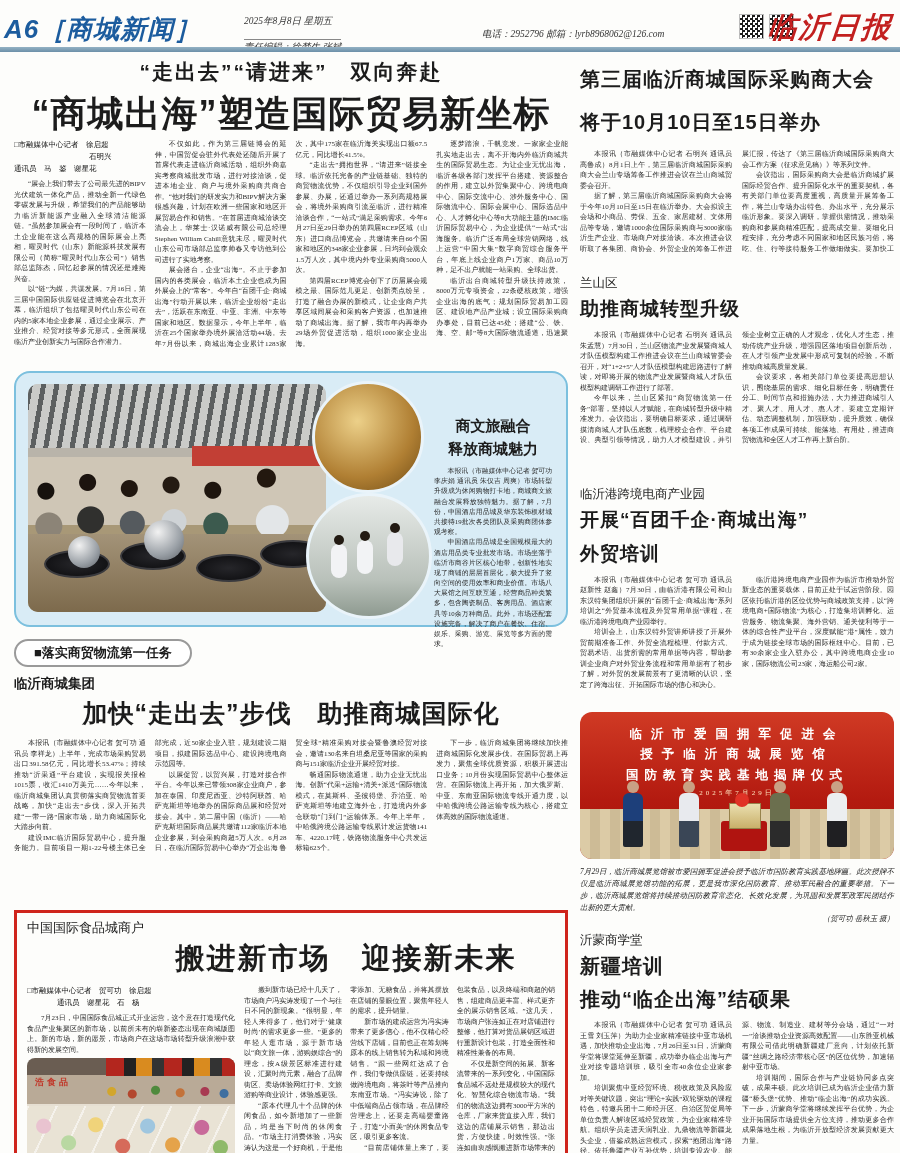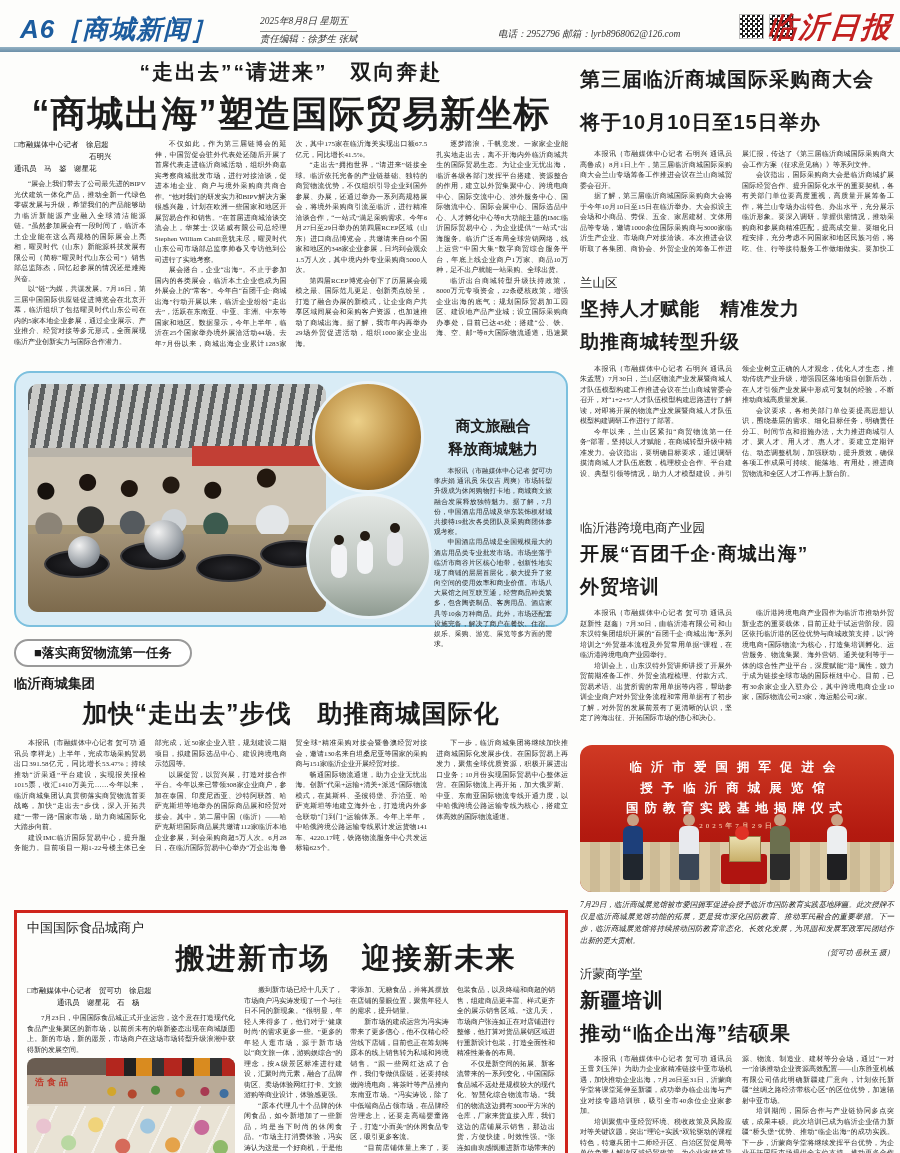--- a/index.html
+++ b/index.html
@@ -2,27 +2,27 @@
 <html><head>
 <meta charset="utf-8">
 <style>
   html,body{margin:0;padding:0;}
   body{
     width:900px;height:1153px;position:relative;overflow:hidden;
     background:#fdfdfb;color:#1c1c1c;
     font-family:"Liberation Serif","DejaVu Serif",serif;
   }
   
-  .hdr{position:absolute;left:20px;top:6px;right:8px;height:40px;}
+  .hdr{position:absolute;left:4px;top:6px;right:8px;height:40px;}
   .page-no{
     position:absolute;left:0;top:6px;font-family:"Liberation Sans",sans-serif;
     font-weight:900;font-style:italic;font-size:26px;color:#1c5c9e;letter-spacing:1px;
   }
   .hdr-meta{position:absolute;left:240px;top:8px;font-style:italic;font-size:9.5px;color:#333;line-height:1.5;}
-  .hdr-meta .l1{border-bottom:1px solid #888;padding-bottom:3px;}
+  .hdr-meta .l1{border-bottom:1px solid #888;padding-bottom:11px;}
   .hdr-contact{position:absolute;left:478px;top:22px;font-style:italic;font-size:9.5px;color:#333;}
   .qr{position:absolute;top:8px;width:23px;height:23px;border:1px solid #bbb;
       background-image:repeating-conic-gradient(#1b1b1b 0% 25%, #fff 0% 50%);background-size:5px 5px;}
   .masthead{
     position:absolute;right:0;top:2px;font-family:"DejaVu Serif",serif;font-weight:bold;font-style:italic;
     font-size:29px;color:#c2201f;transform:skewX(-5deg);letter-spacing:2px;
   }
   .hdr-rule{position:absolute;left:0;top:47px;width:900px;height:5px;
     background:linear-gradient(#93b1c4,#6c90a8);}
   
@@ -267,21 +267,20 @@
 
   <div class="r-headline">第三届临沂商城国际采购商大会</div>
   <div class="r-headline">将于10月10日至15日举办</div>
   <div class="r-body b1 tiny cols">
       <p>本报讯（市融媒体中心记者 石明兴 通讯员 高鲁成）8月1日上午，第三届临沂商城国际采购商大会兰山专场筹备工作推进会议在兰山商城贸委会召开。</p>
       <p>据了解，第三届临沂商城国际采购商大会将于今年10月10日至15日在临沂举办。大会拟设主会场和小商品、劳保、五金、家居建材、文体用品等专场，邀请1000余位国际采购商与3000家临沂生产企业、市场商户对接洽谈。本次推进会议听取了各集团、商协会、外贸企业的筹备工作进展汇报，传达了《第三届临沂商城国际采购商大会工作方案（征求意见稿）》等系列文件。</p>
       <p>会议指出，国际采购商大会是临沂商城扩展国际经贸合作、提升国际化水平的重要契机，各有关部门单位要高度重视，高质量开展筹备工作，将兰山专场办出特色、办出水平，充分展示临沂形象。要深入调研，掌握供需情况，推动采购商和参展商精准匹配，提高成交量。要细化日程安排，充分考虑不同国家和地区民族习俗，将吃、住、行等接待服务工作做细做实。要加快工作进度，加强沟通协调，主要负责人靠前指挥，完善各个环节流程，合力确保大会圆满举办。</p>
     </div>
 
   <div class="r-kicker">兰山区</div>
-  <div class="r-headline2">坚持人才赋能　精准发力</div>
   <div class="r-headline2">助推商城转型升级</div>
   <div class="r-body b2 tiny cols">
       <p>本报讯（市融媒体中心记者 石明兴 通讯员 朱孟慧）7月30日，兰山区物流产业发展暨商城人才队伍模型构建工作推进会议在兰山商城管委会召开，对“1+2+5”人才队伍模型构建思路进行了解读，对即将开展的物流产业发展暨商城人才队伍模型构建调研工作进行了部署。</p>
       <p>今年以来，兰山区紧扣“商贸物流第一任务”部署，坚持以人才赋能，在商城转型升级中精准发力。会议指出，要明确目标要求，通过调研摸清商城人才队伍底数，梳理校企合作、平台建设、典型引领等情况，助力人才模型建设，并引领企业树立正确的人才观念，优化人才生态，推动传统产业升级，增强园区落地项目创新后劲，在人才引领产业发展中形成可复制的经验，不断推动商城高质量发展。</p>
       <p>会议要求，各相关部门单位要提高思想认识，围绕基层的需求、细化目标任务，明确责任分工、时间节点和措施办法，大力推进商城引人才、聚人才、用人才、惠人才。要建立定期评估、动态调整机制，加强联动，提升质效，确保各项工作成果可持续、能落地、有用处，推进商贸物流和全区人才工作再上新台阶。</p>
     </div>
 
   <div class="r-kicker">临沂港跨境电商产业园</div>
   <div class="r-headline2">开展“百团千企·商城出海”</div>
   <div class="r-headline2">外贸培训</div>

